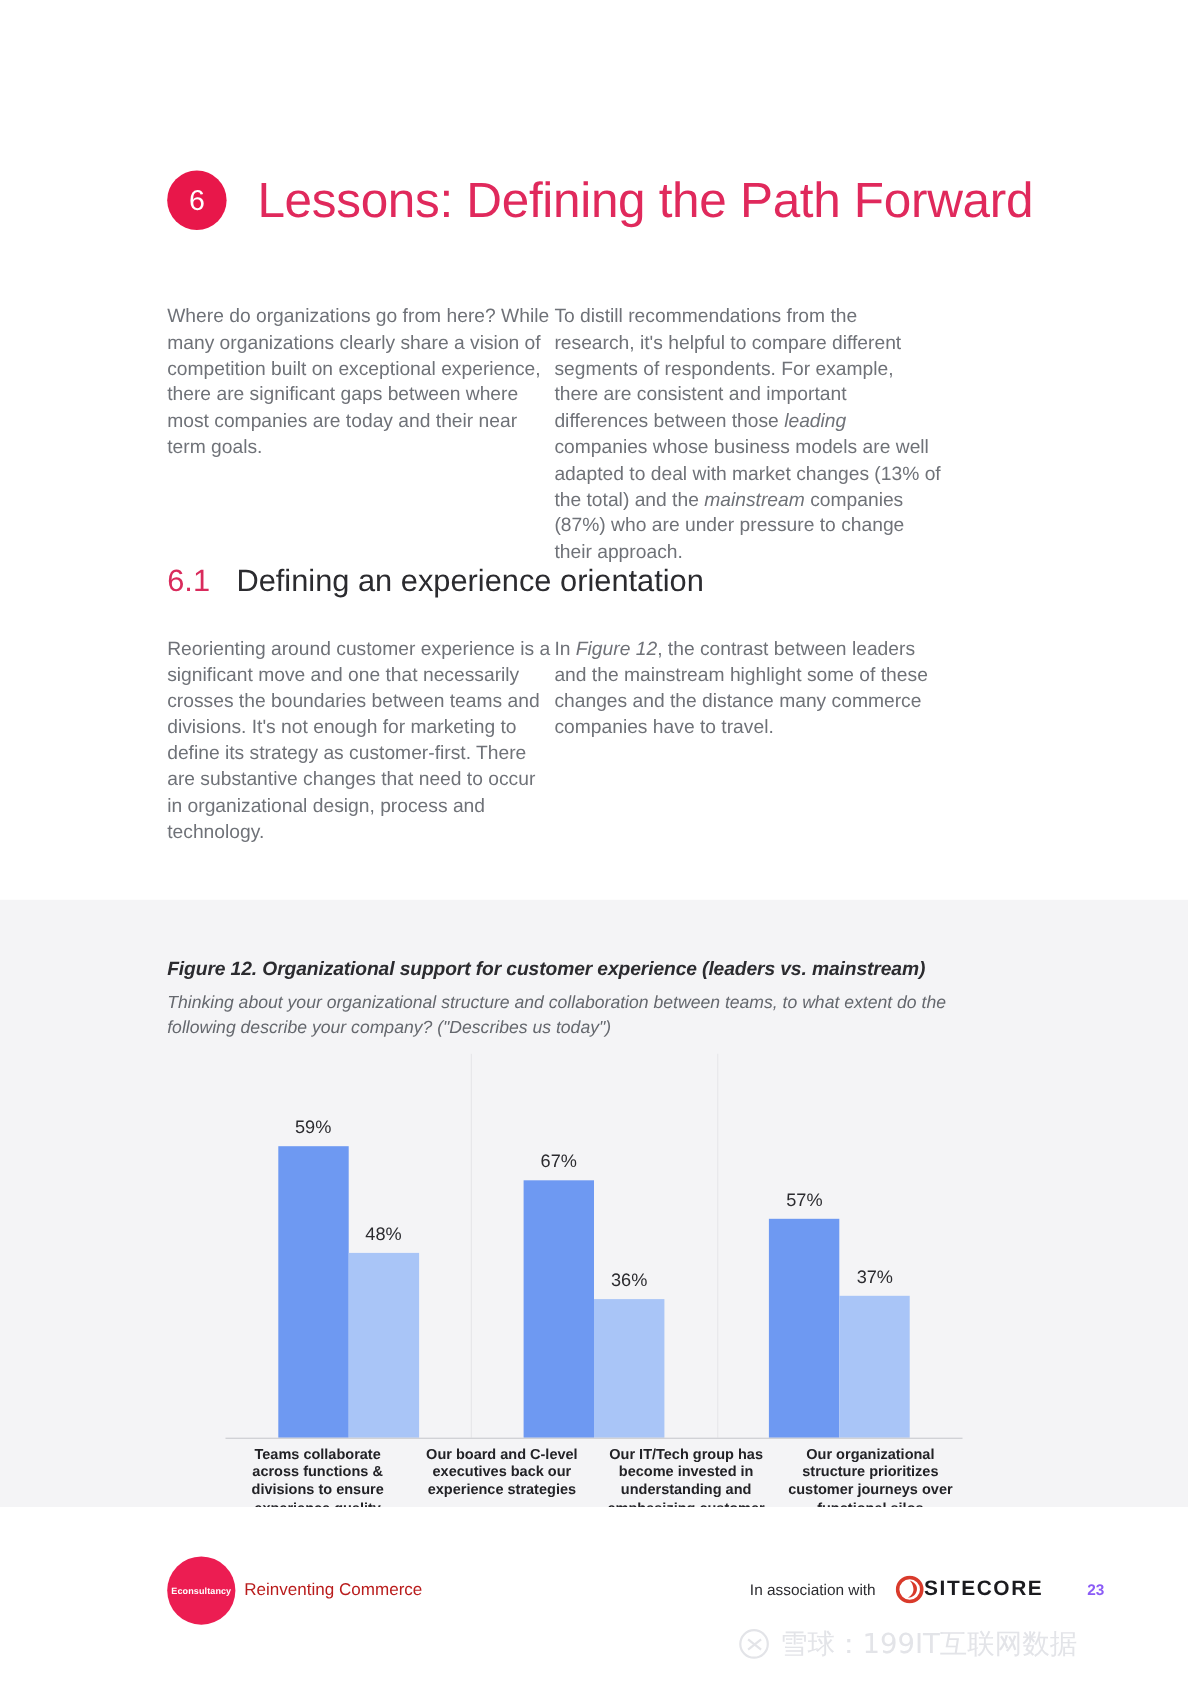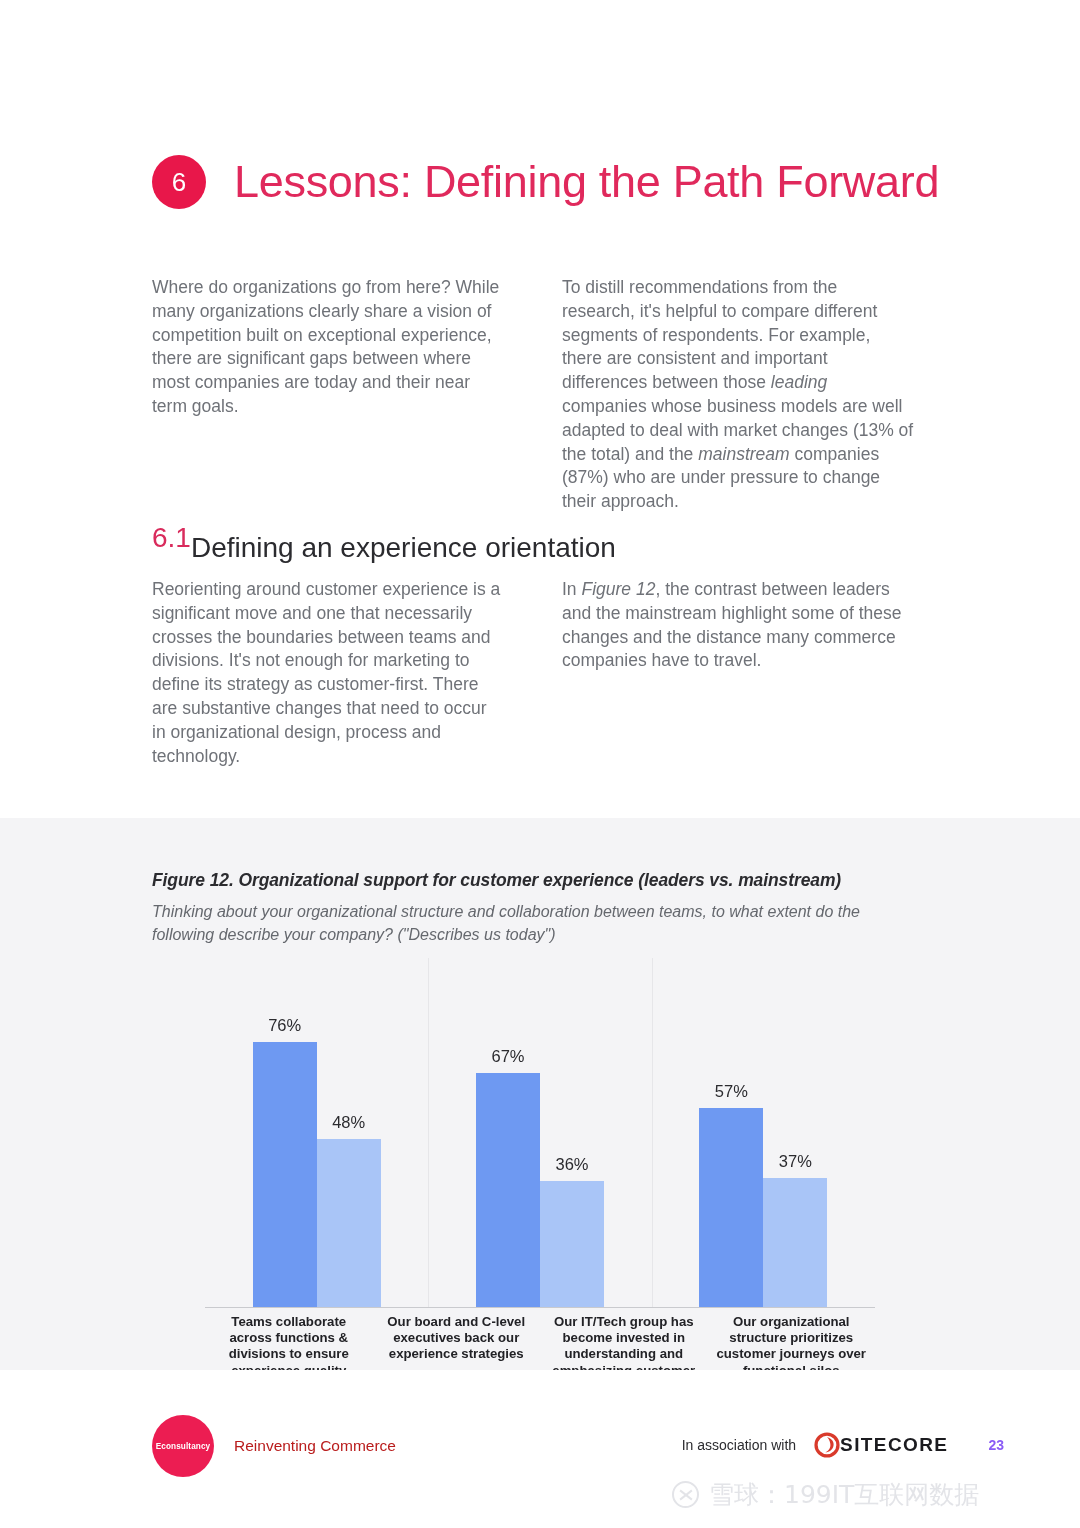--- a/index.html
+++ b/index.html
@@ -45,52 +45,51 @@
     font-weight: 400;
     color: #e0295c;
     letter-spacing: -0.3px;
     white-space: nowrap;
   }
 
   
   .cols {
     position: absolute;
     display: flex;
-    gap: 58px;
   }
   .cols.intro { left: 152px; top: 276px; width: 762px; }
   .cols.sec1  { left: 152px; top: 578px; width: 762px; }
   .col { width: 352px; }
   .col p {
     margin: 0;
     font-size: 17.5px;
     line-height: 23.8px;
     color: #6f7278;
     font-weight: 400;
   }
   .col p em { font-style: italic; }
 
   
   .subhead {
     position: absolute;
     left: 152px; top: 512px;
     display: flex;
-    align-items: center;
+    align-items: flex-start;
+    gap: 24px;
   }
   .subhead-num {
     font-size: 28px;
     color: #d8type;
     color: #d92b5c;
     font-weight: 400;
   }
   .subhead-text {
     font-size: 28px;
     color: #2b2b2f;
     font-weight: 400;
-    margin-top: 20px;
   }
 
   
   .figure-panel {
     position: absolute;
     left: 0; top: 818px;
     width: 1080px; height: 552px;
     background: #f4f4f6;
   }
   .fig-caption {
@@ -226,21 +225,21 @@
     position: absolute;
     left: 0; top: 1370px;
     width: 1080px; height: 158px;
     background: #ffffff;
   }
   .foot-left {
     position: absolute;
     left: 152px; top: 45px;
     display: flex;
     align-items: center;
-    gap: 20px;
+    gap: 8px;
   }
   .econ-logo {
     width: 62px; height: 62px;
     border-radius: 50%;
     background: #ec1d52;
     display: flex; align-items: center; justify-content: center;
     flex: none;
   }
   .econ-logo span {
     color: #ffffff;
@@ -355,21 +354,21 @@
       <p class="fig-title">Figure 12. Organizational support for customer experience (leaders vs. mainstream)</p>
       <p class="fig-sub">Thinking about your organizational structure and collaboration between teams, to what extent do the following describe your company? ("Describes us today")</p>
     </div>
 
     <div class="chart">
       <div class="plot">
         <div class="groups" id="bar-groups">
             <div class="group">
               <div class="bar-wrap">
                 <div class="bar leaders" style="height: 76%; background: rgb(110, 153, 242);">
-                  <span class="bar-label">76%</span>
+                  <span class="bar-label">59%</span>
                 </div>
               </div>
               <div class="bar-wrap">
                 <div class="bar mainstream" style="height: 48%; background: rgb(169, 197, 247);">
                   <span class="bar-label">48%</span>
                 </div>
               </div>
             </div>
             <div class="group">
               <div class="bar-wrap">

